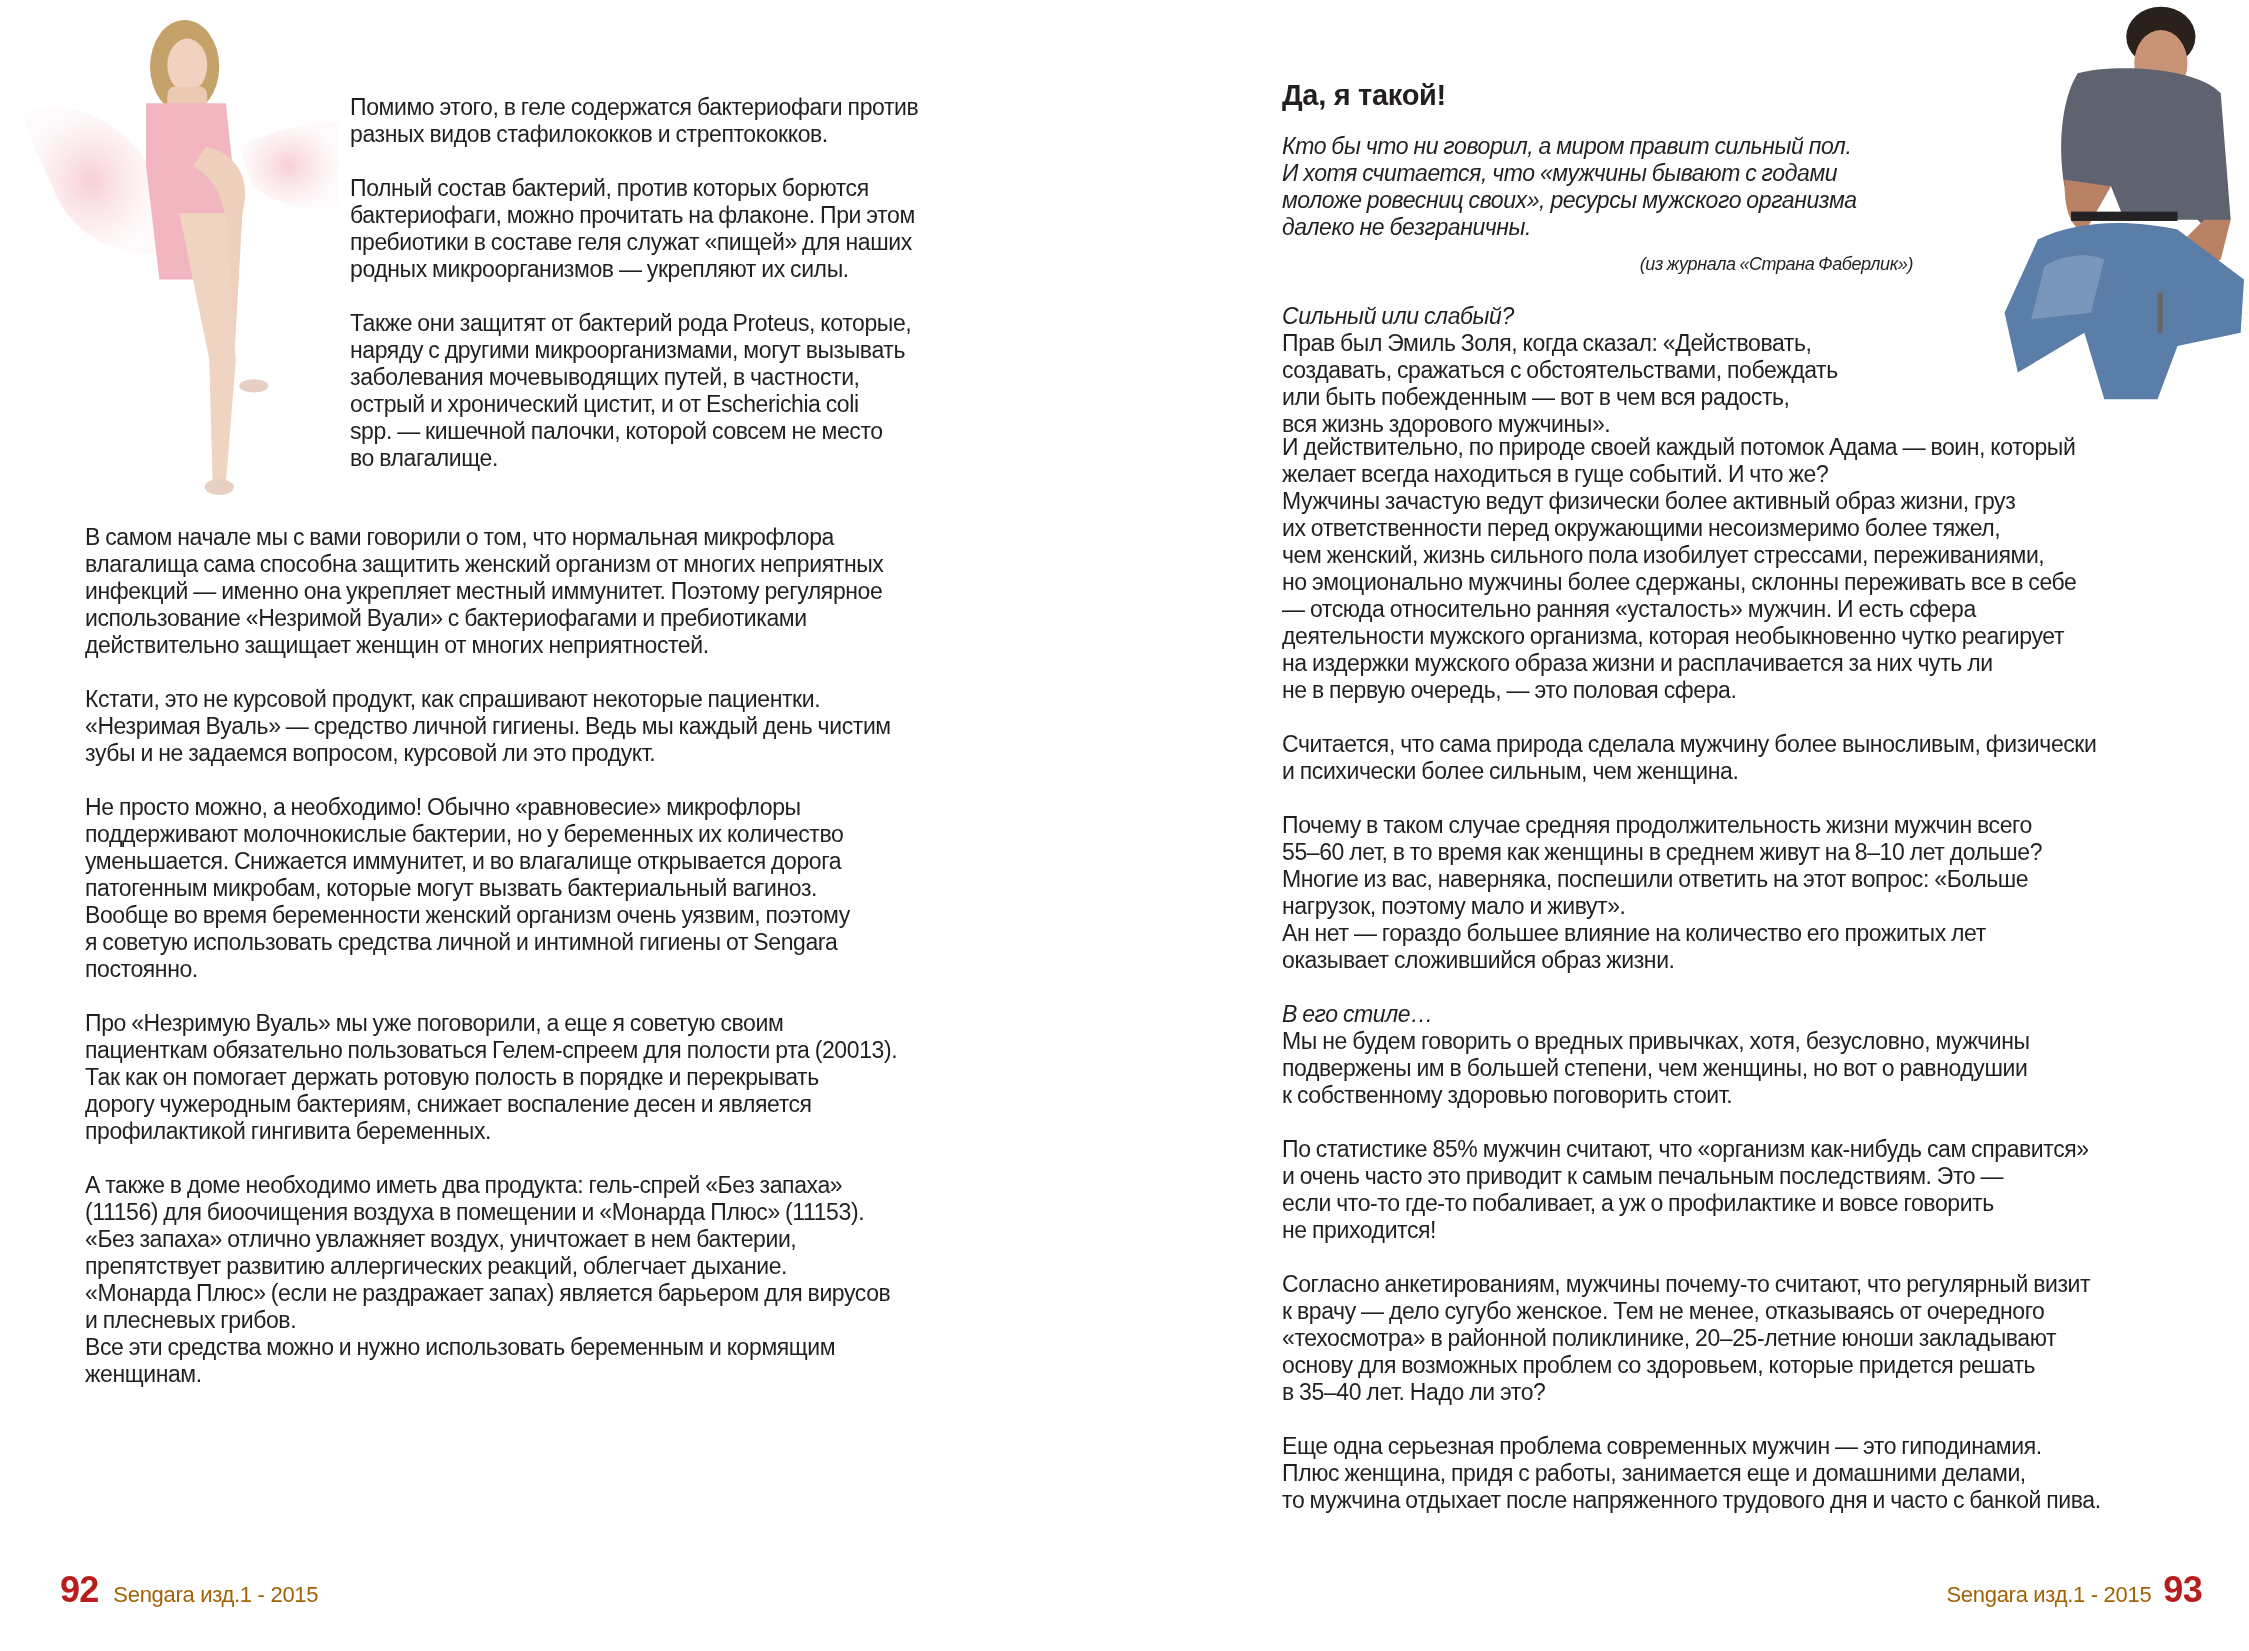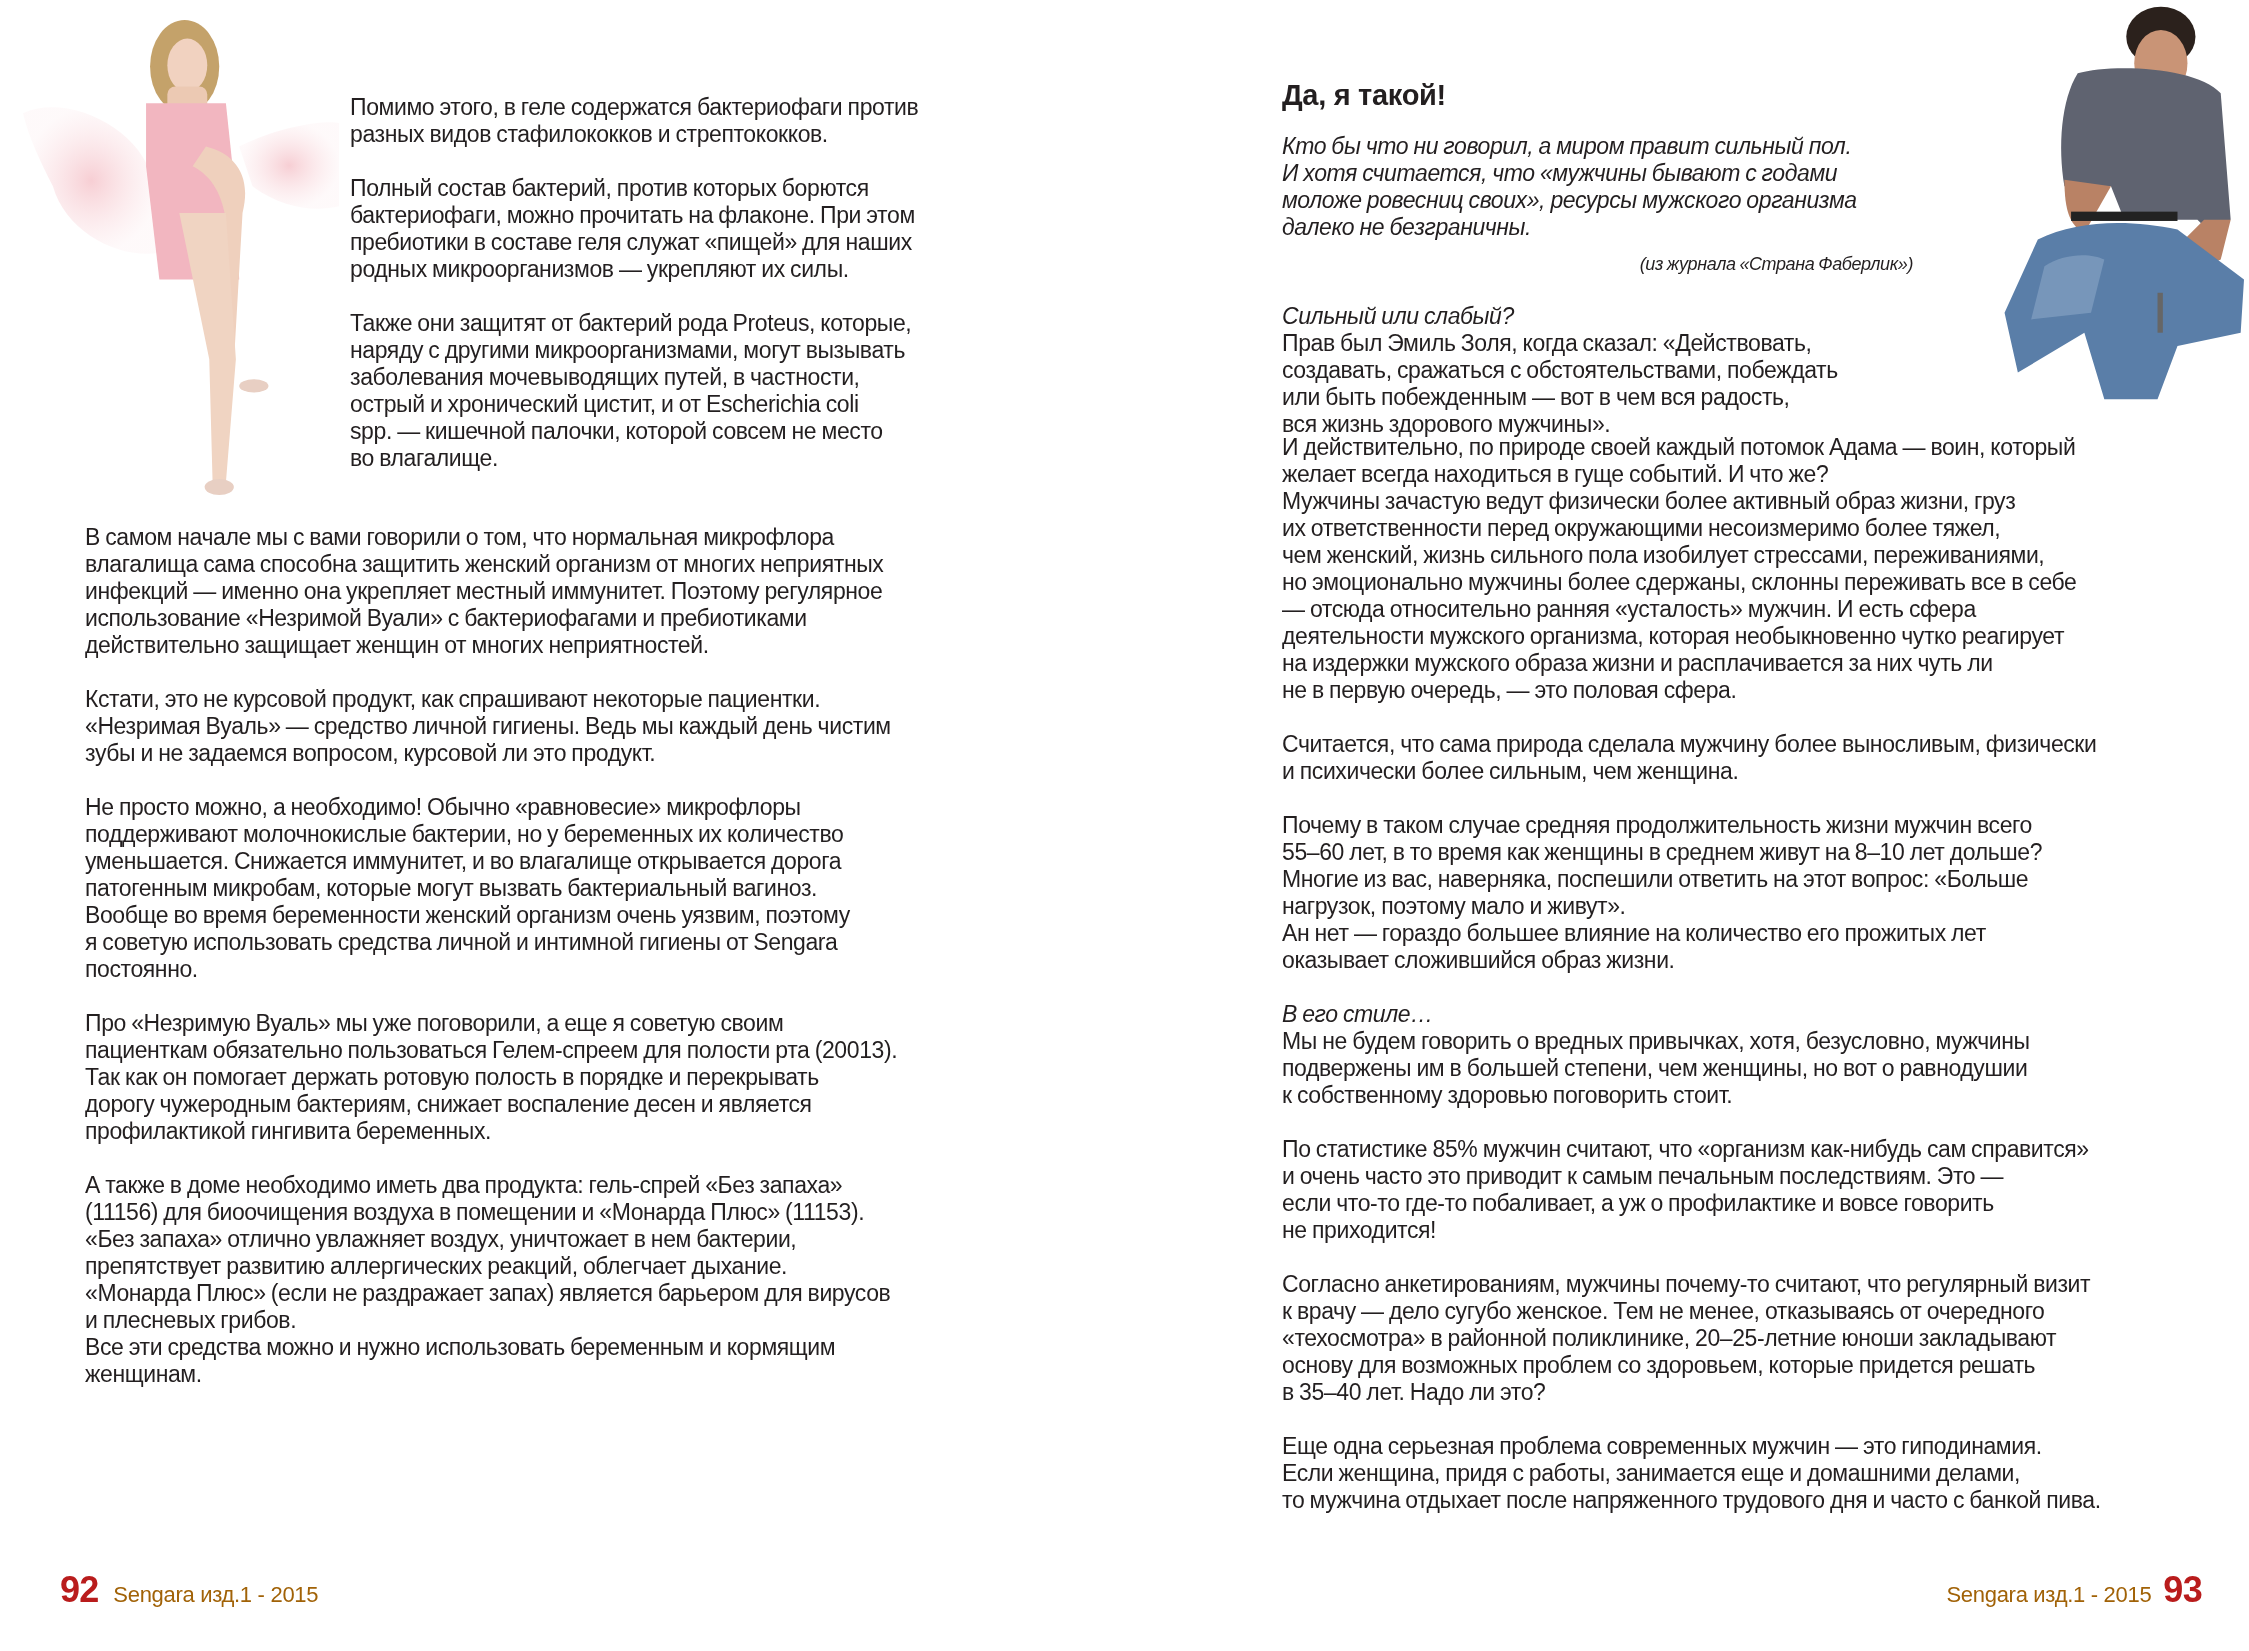--- a/index.html
+++ b/index.html
@@ -204,21 +204,21 @@
     <p>По статистике 85% мужчин считают, что «организм как-нибудь сам справится»
 и очень часто это приводит к самым печальным последствиям. Это —
 если что-то где-то побаливает, а уж о профилактике и вовсе говорить
 не приходится!</p>
     <p>Согласно анкетированиям, мужчины почему-то считают, что регулярный визит
 к врачу — дело сугубо женское. Тем не менее, отказываясь от очередного
 «техосмотра» в районной поликлинике, 20–25-летние юноши закладывают
 основу для возможных проблем со здоровьем, которые придется решать
 в 35–40 лет. Надо ли это?</p>
     <p>Еще одна серьезная проблема современных мужчин — это гиподинамия.
-Если женщина, придя с работы, занимается еще и домашними делами,
+Плюс женщина, придя с работы, занимается еще и домашними делами,
 то мужчина отдыхает после напряженного трудового дня и часто с банкой пива.</p>
   </div>
 
   <div class="footer footer-right">
     <span class="footer-pub">Sengara изд.1 - 2015</span>
     <span class="page-number">93</span>
   </div>
 </div>
 
 

